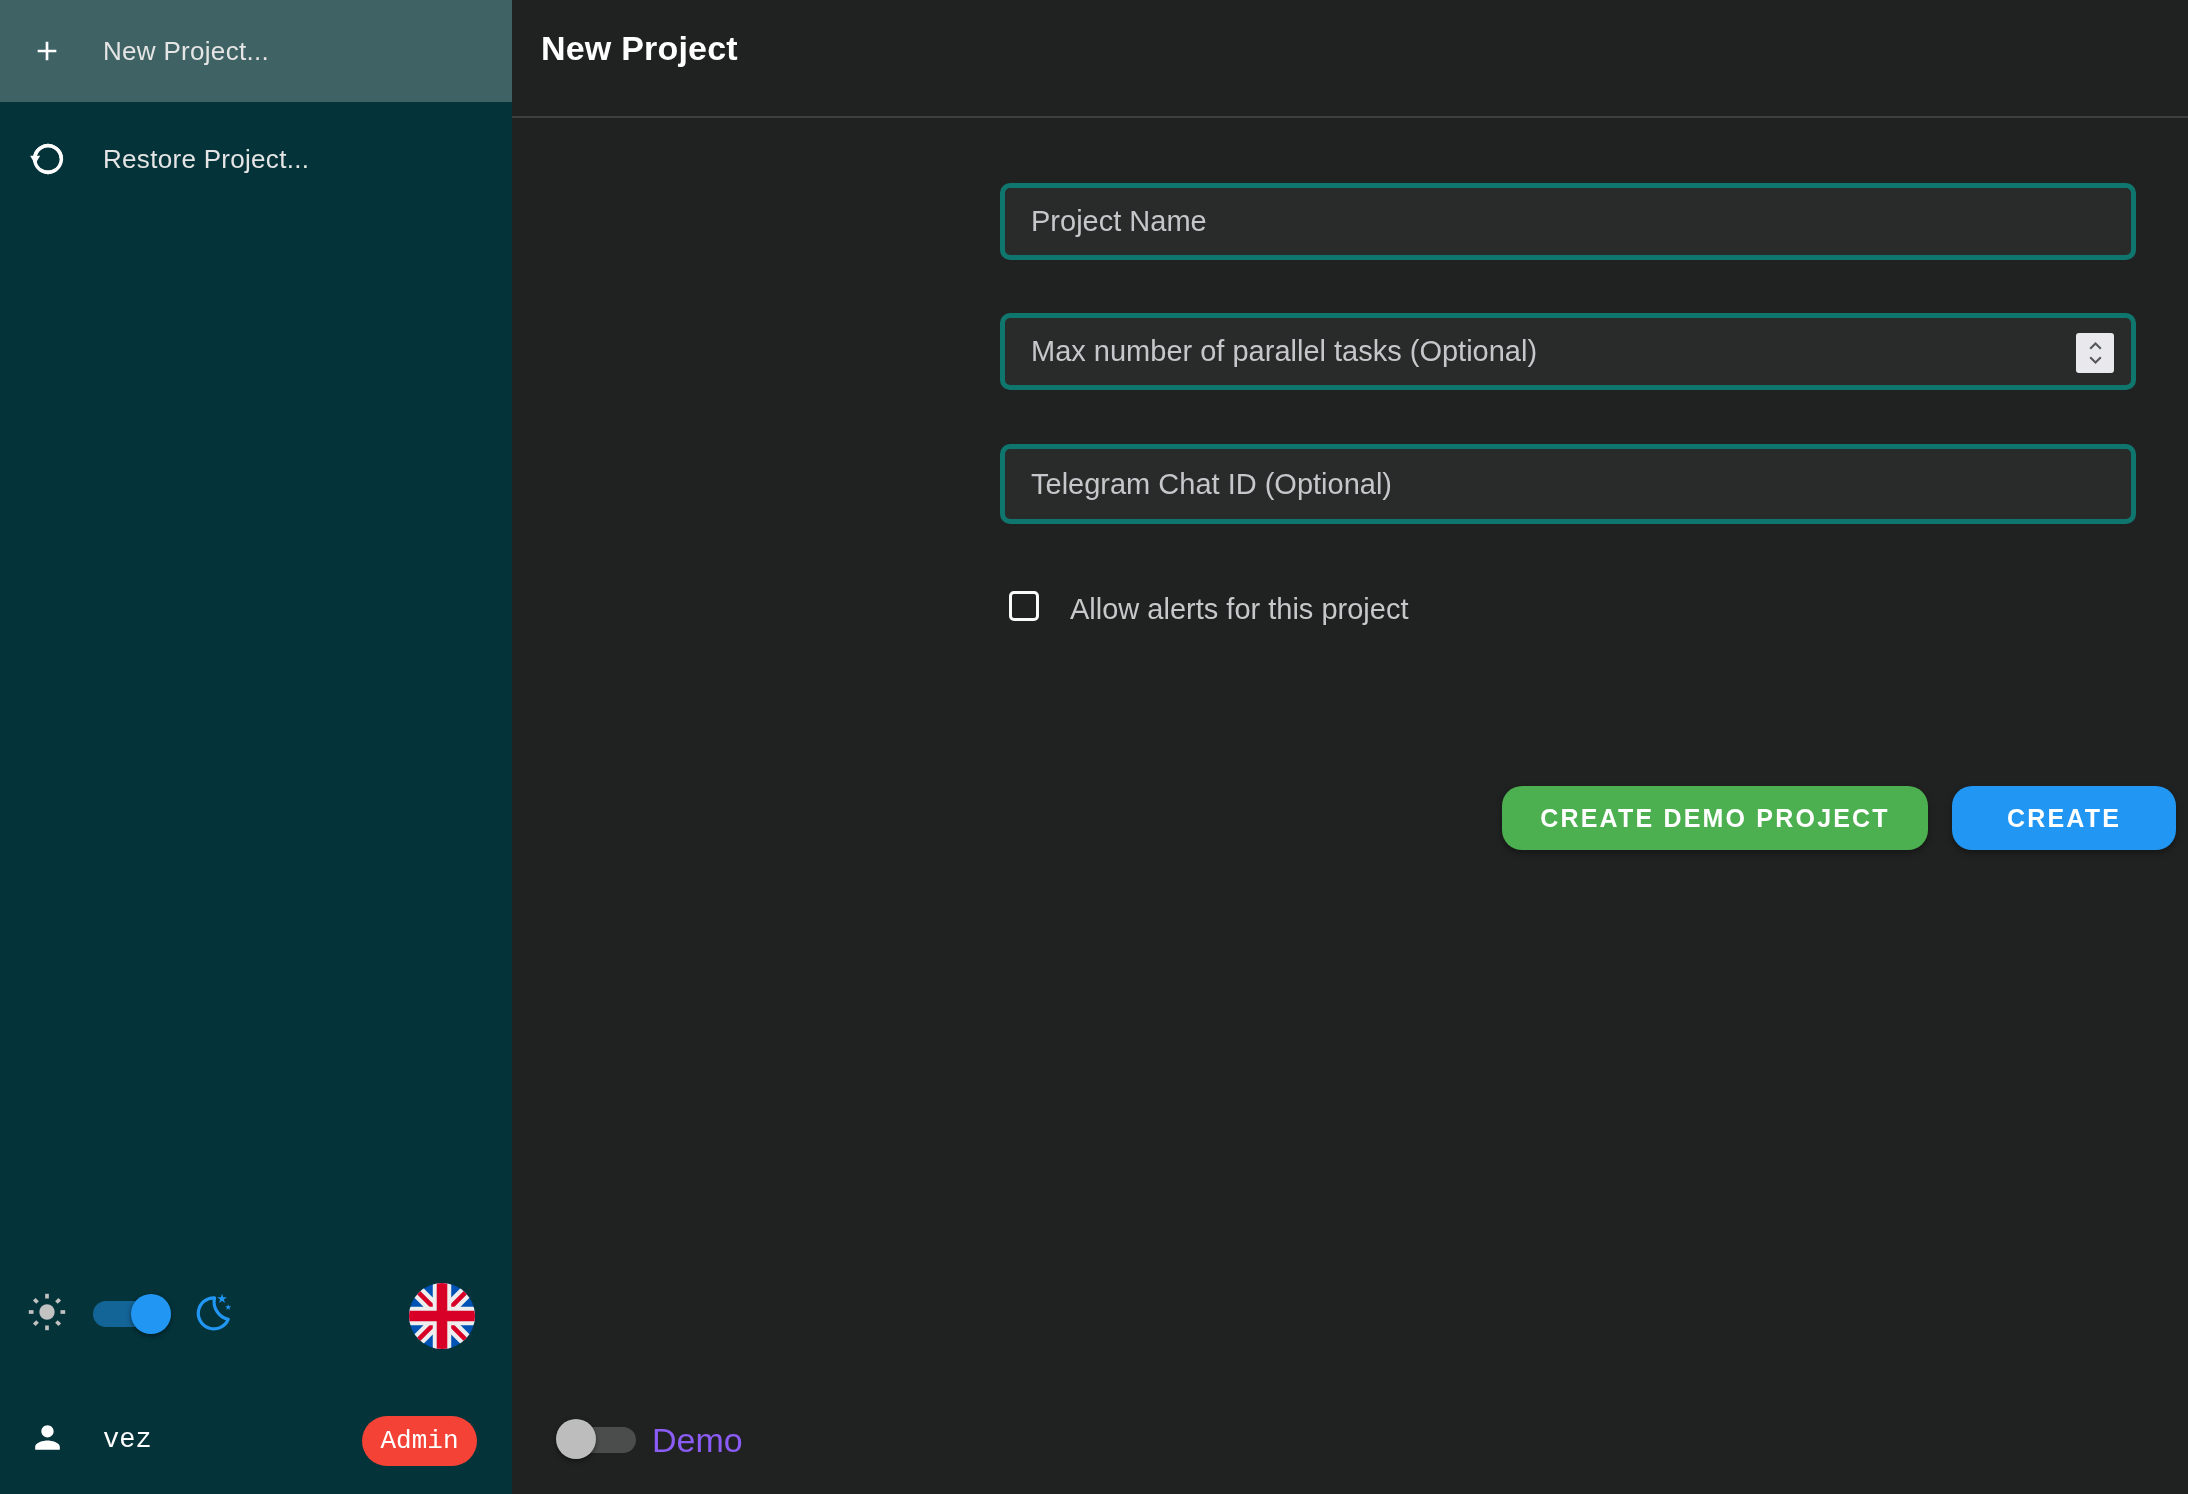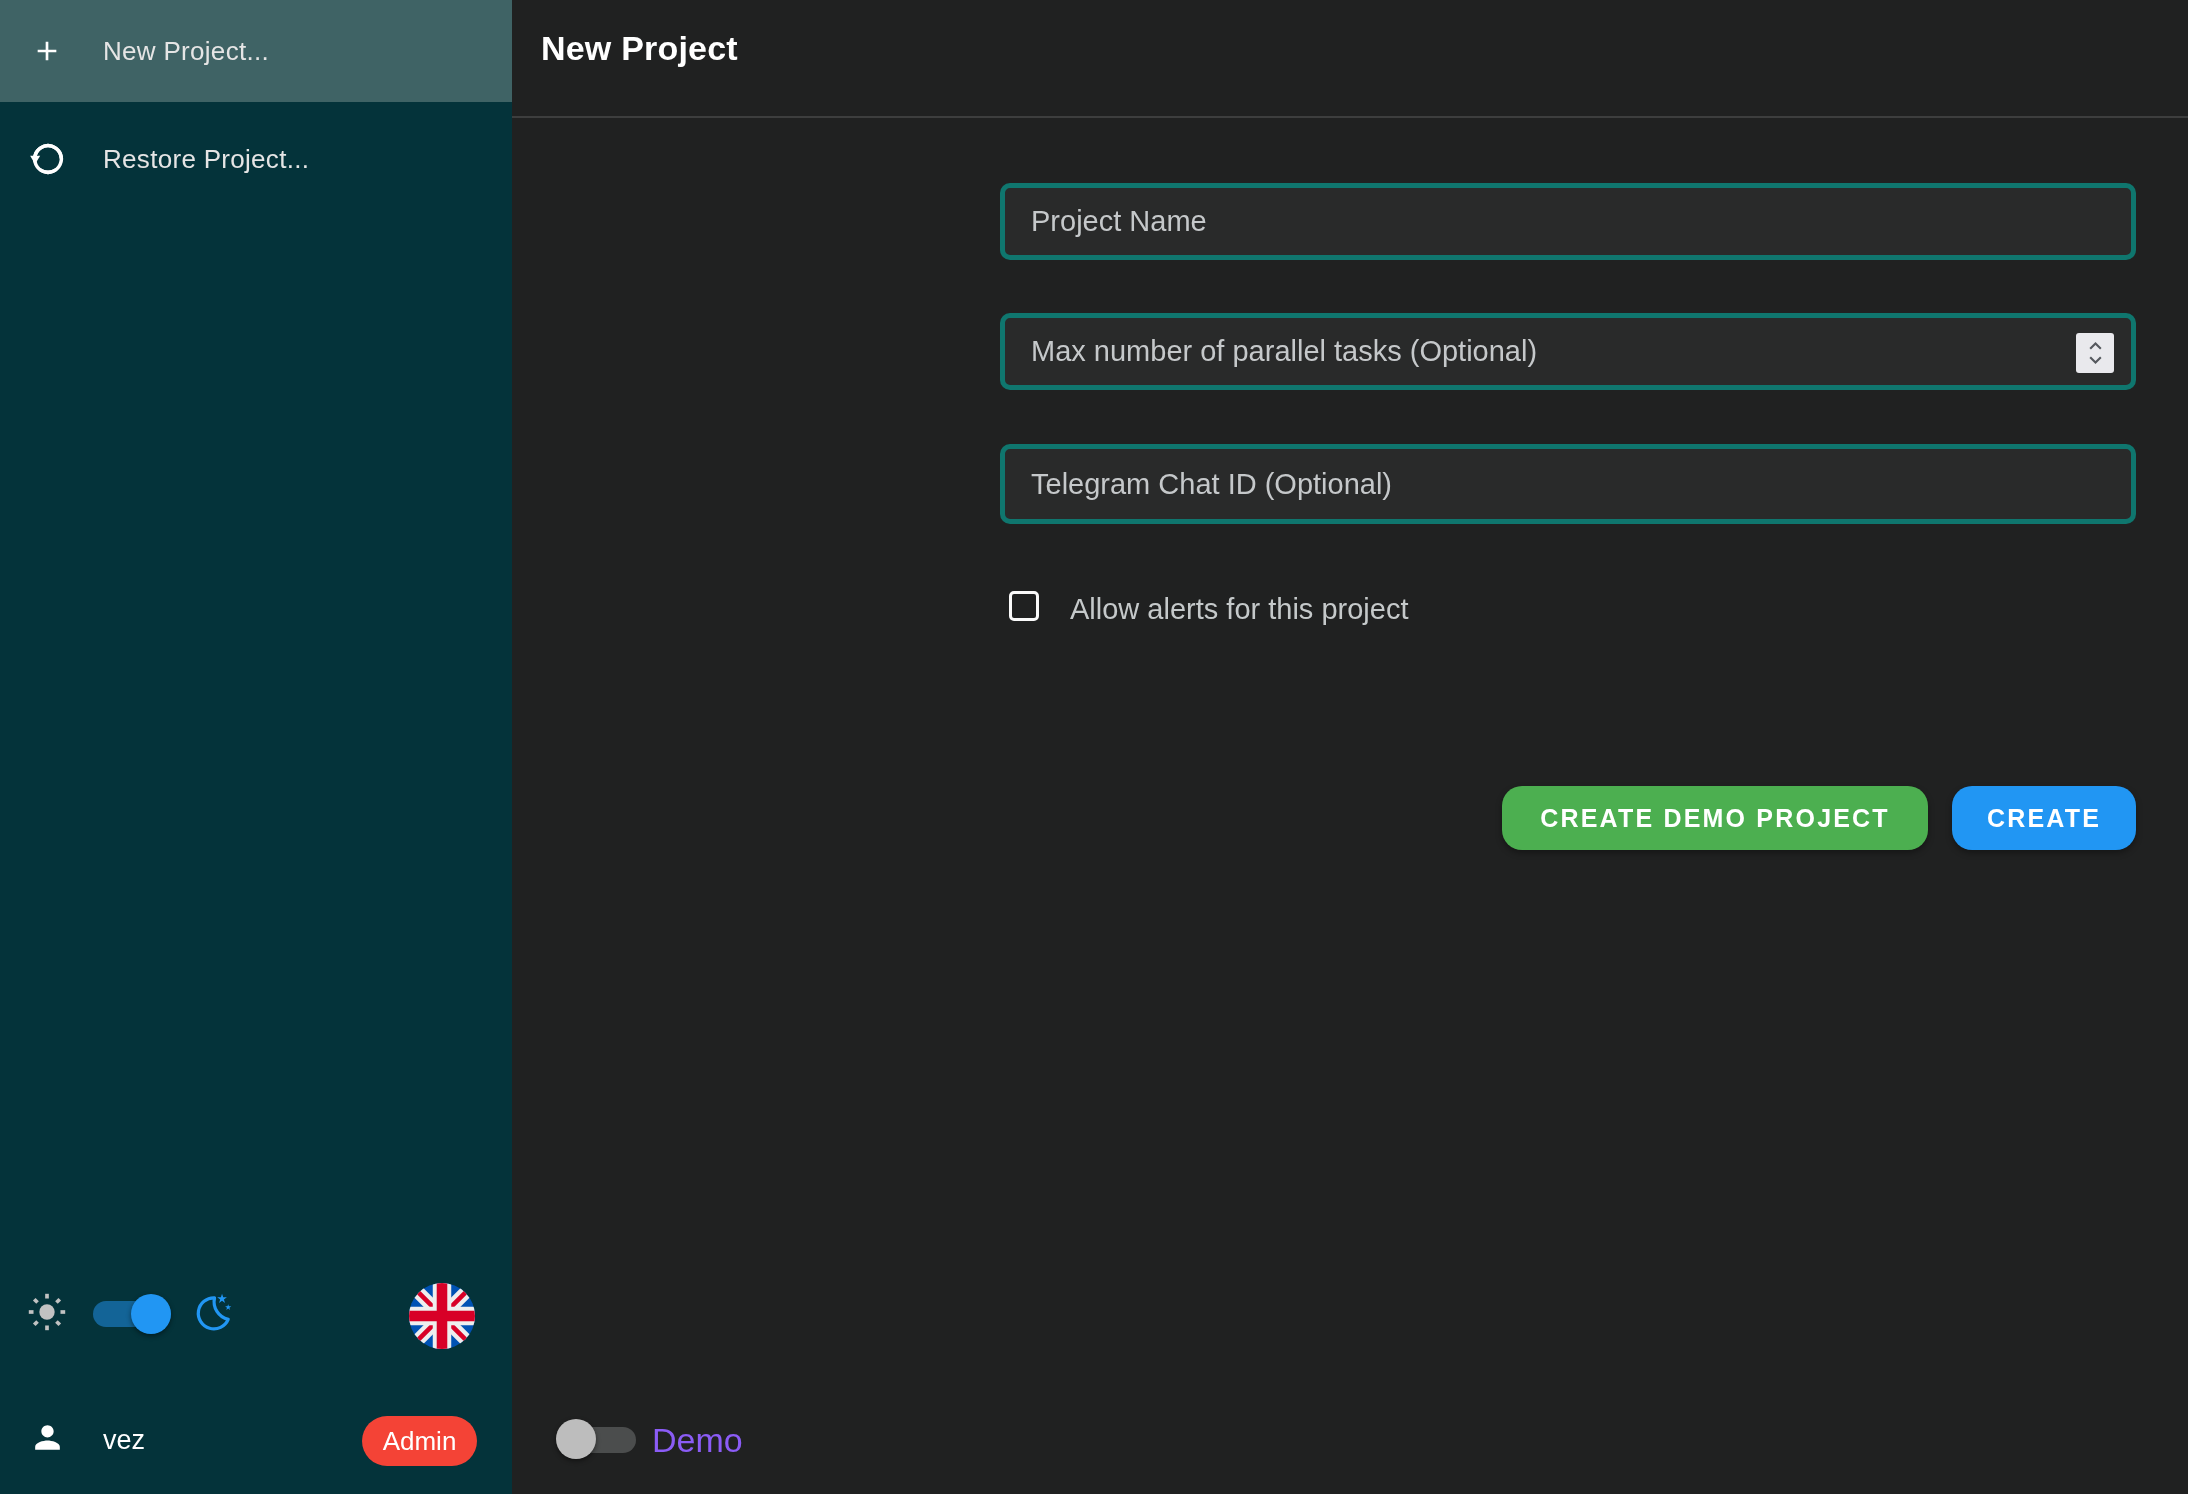--- a/index.html
+++ b/index.html
@@ -18,21 +18,21 @@
   
   .theme-row{position:absolute;left:0;top:1283px;width:512px;height:70px;}
   .sun-wrap{position:absolute;left:26px;top:8px;}
   .switch-track{position:absolute;border-radius:14px;}
   .switch-thumb{position:absolute;border-radius:50%;box-shadow:0 2px 5px rgba(0,0,0,.45);}
   .theme-switch .switch-track{left:93px;top:18px;width:78px;height:26px;background:rgba(33,150,243,.5);}
   .theme-switch .switch-thumb{left:131px;top:11px;width:40px;height:40px;background:#2196f3;}
   .moon-wrap{position:absolute;left:193px;top:9px;}
   .flag-wrap{position:absolute;left:409px;top:0px;width:66px;height:66px;cursor:pointer;}
   
-  .user-row{position:absolute;left:0;top:1405px;width:564px;height:70px;}
+  .user-row{position:absolute;left:0;top:1405px;width:564px;height:70px;font-family:Liberation Mono, monospace;}
   .person-wrap{position:absolute;left:29px;top:14px;}
   .user-name{position:absolute;left:103px;top:0;height:70px;display:flex;align-items:center;font-size:27px;color:#ffffff;}
   .admin-badge{position:absolute;left:362px;top:11px;width:115px;height:50px;border-radius:25px;
     background:#f44336;color:#fff;font-size:26px;display:flex;align-items:center;justify-content:center;}
   
   .main{position:absolute;left:512px;top:0;width:1676px;height:1494px;background:#202121;}
   .main-header{position:absolute;left:0;top:0;width:1676px;height:118px;border-bottom:2px solid #3d3e3e;box-sizing:border-box;}
   .main-title{position:absolute;left:29px;top:0;height:96px;display:flex;align-items:center;
     font-size:34px;font-weight:700;color:#ffffff;letter-spacing:.2px;}
   
@@ -50,21 +50,21 @@
   .checkbox-row{position:absolute;left:488px;top:588px;width:800px;height:42px;}
   .checkbox{position:absolute;left:9px;top:3px;width:30px;height:30px;border:3px solid #fafafa;border-radius:5px;
     box-sizing:border-box;cursor:pointer;background:transparent;}
   .checkbox-label{position:absolute;left:70px;top:0;height:42px;display:flex;align-items:center;
     font-size:29px;color:#c5c9ca;}
   .btn{position:absolute;top:786px;height:64px;border:none;border-radius:20px;color:#ffffff;
     font-family:"Liberation Sans",sans-serif;font-size:25px;font-weight:700;letter-spacing:2.2px;
     display:flex;align-items:center;justify-content:center;cursor:pointer;
     box-shadow:0 3px 6px rgba(0,0,0,.35);}
   .btn-demo{left:990px;width:426px;background:#4caf50;}
-  .btn-create{left:1440px;width:184px;background:#2196f3;}
+  .btn-create{left:1440px;width:224px;background:#2196f3;}
   
   .demo-row{position:absolute;left:0;top:1405px;width:600px;height:70px;}
   .demo-switch .switch-track{left:47px;top:22px;width:77px;height:26px;background:#4b4d4d;}
   .demo-switch .switch-thumb{left:44px;top:14px;width:40px;height:40px;background:#bdbdbd;}
   .demo-label{position:absolute;left:140px;top:0;height:70px;display:flex;align-items:center;
     font-size:34px;color:#8b5cf6;}
   svg{display:block;}
 </style>
 </head>
 <body>

